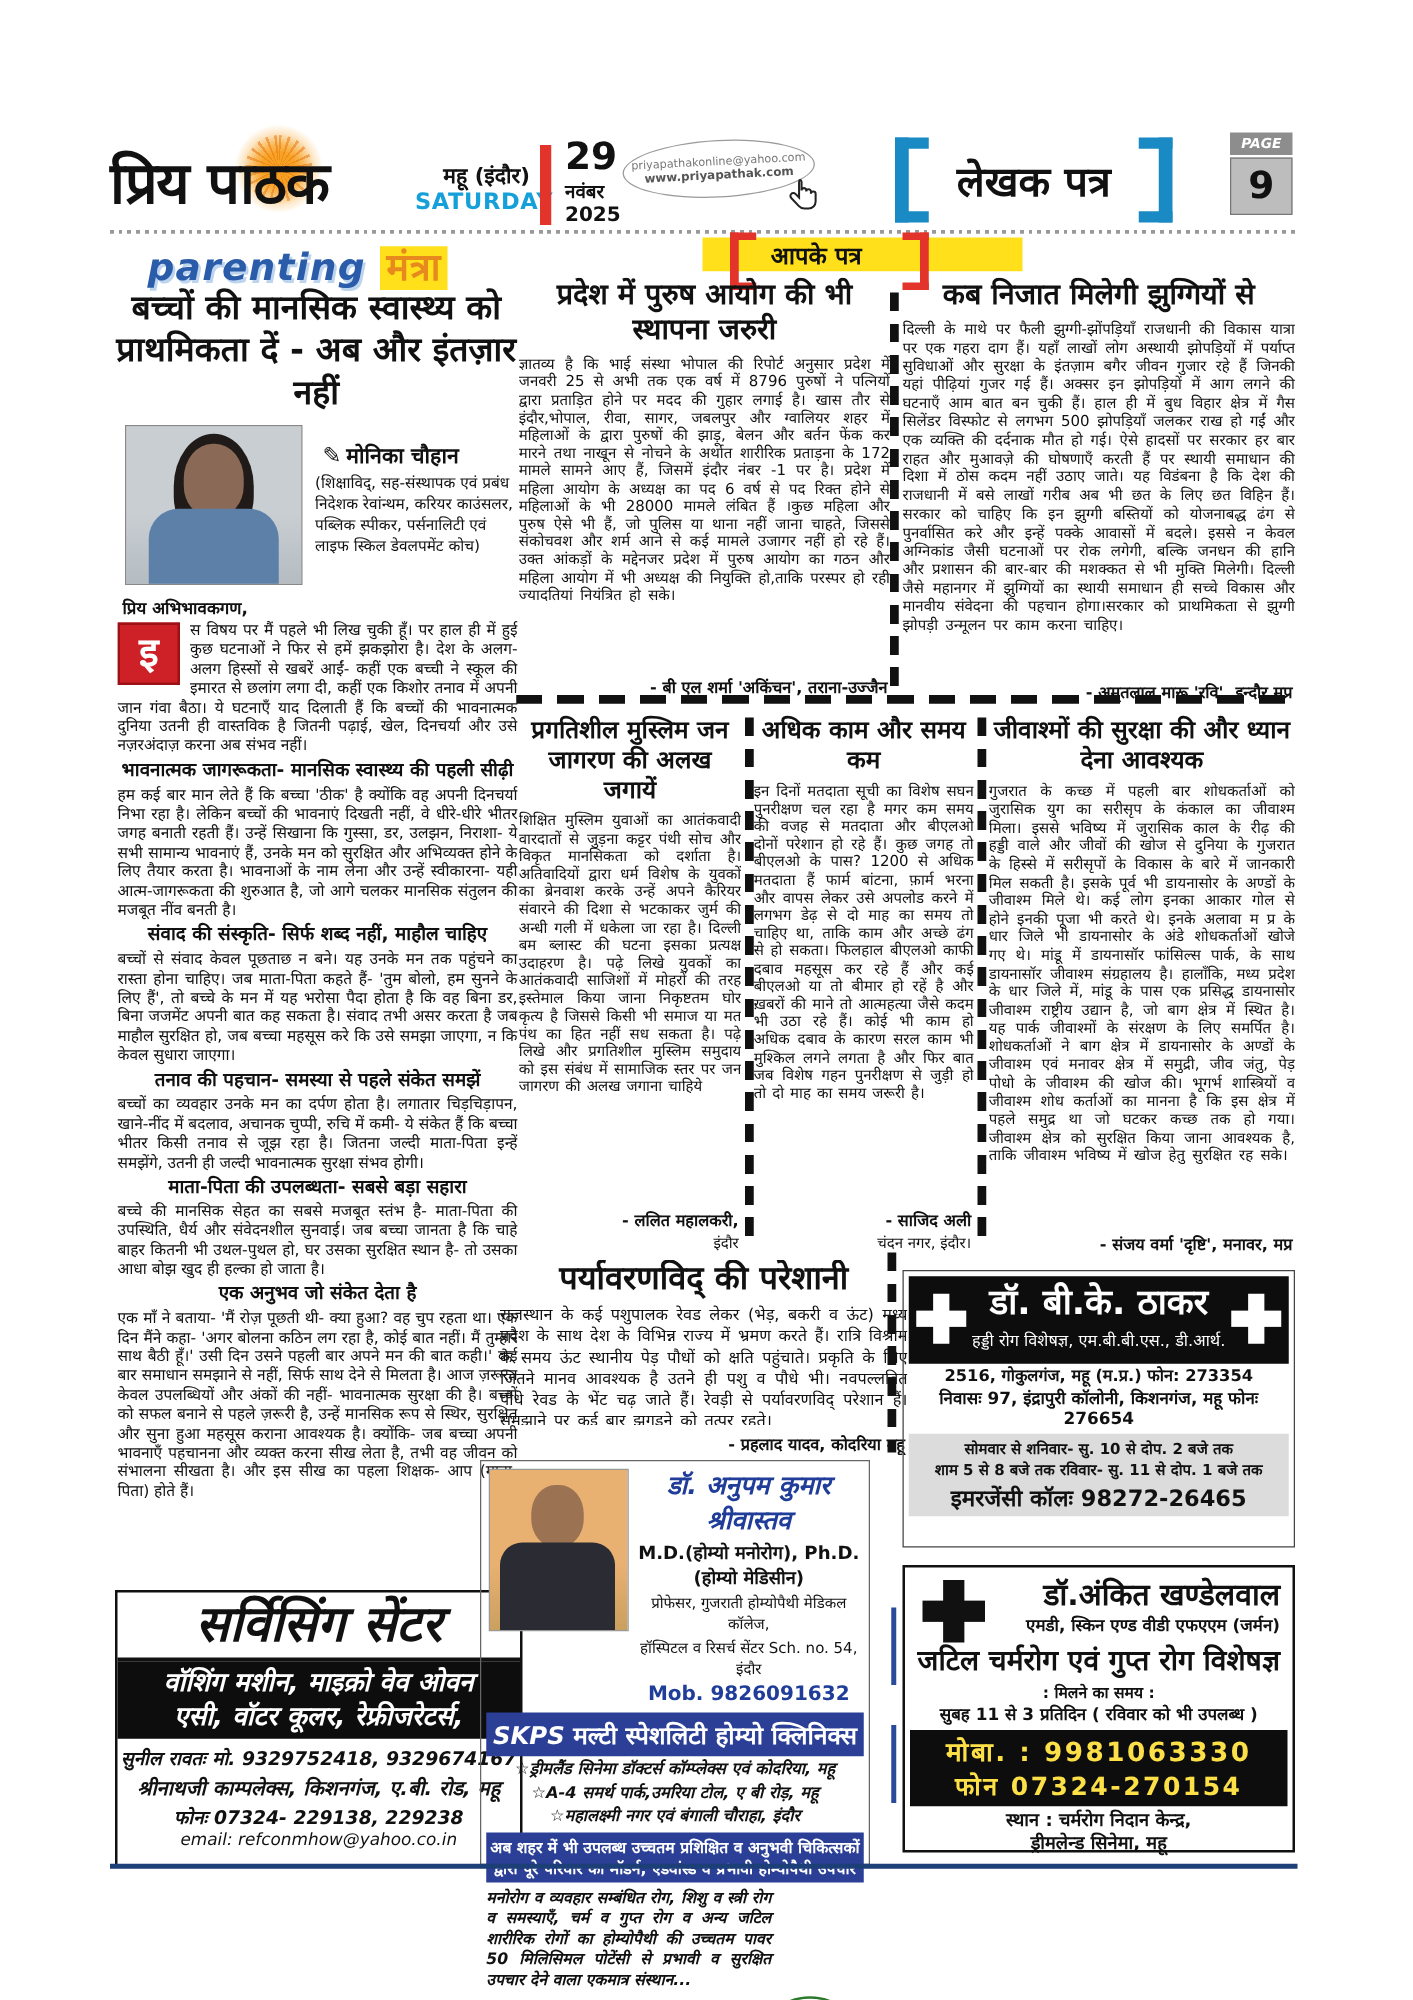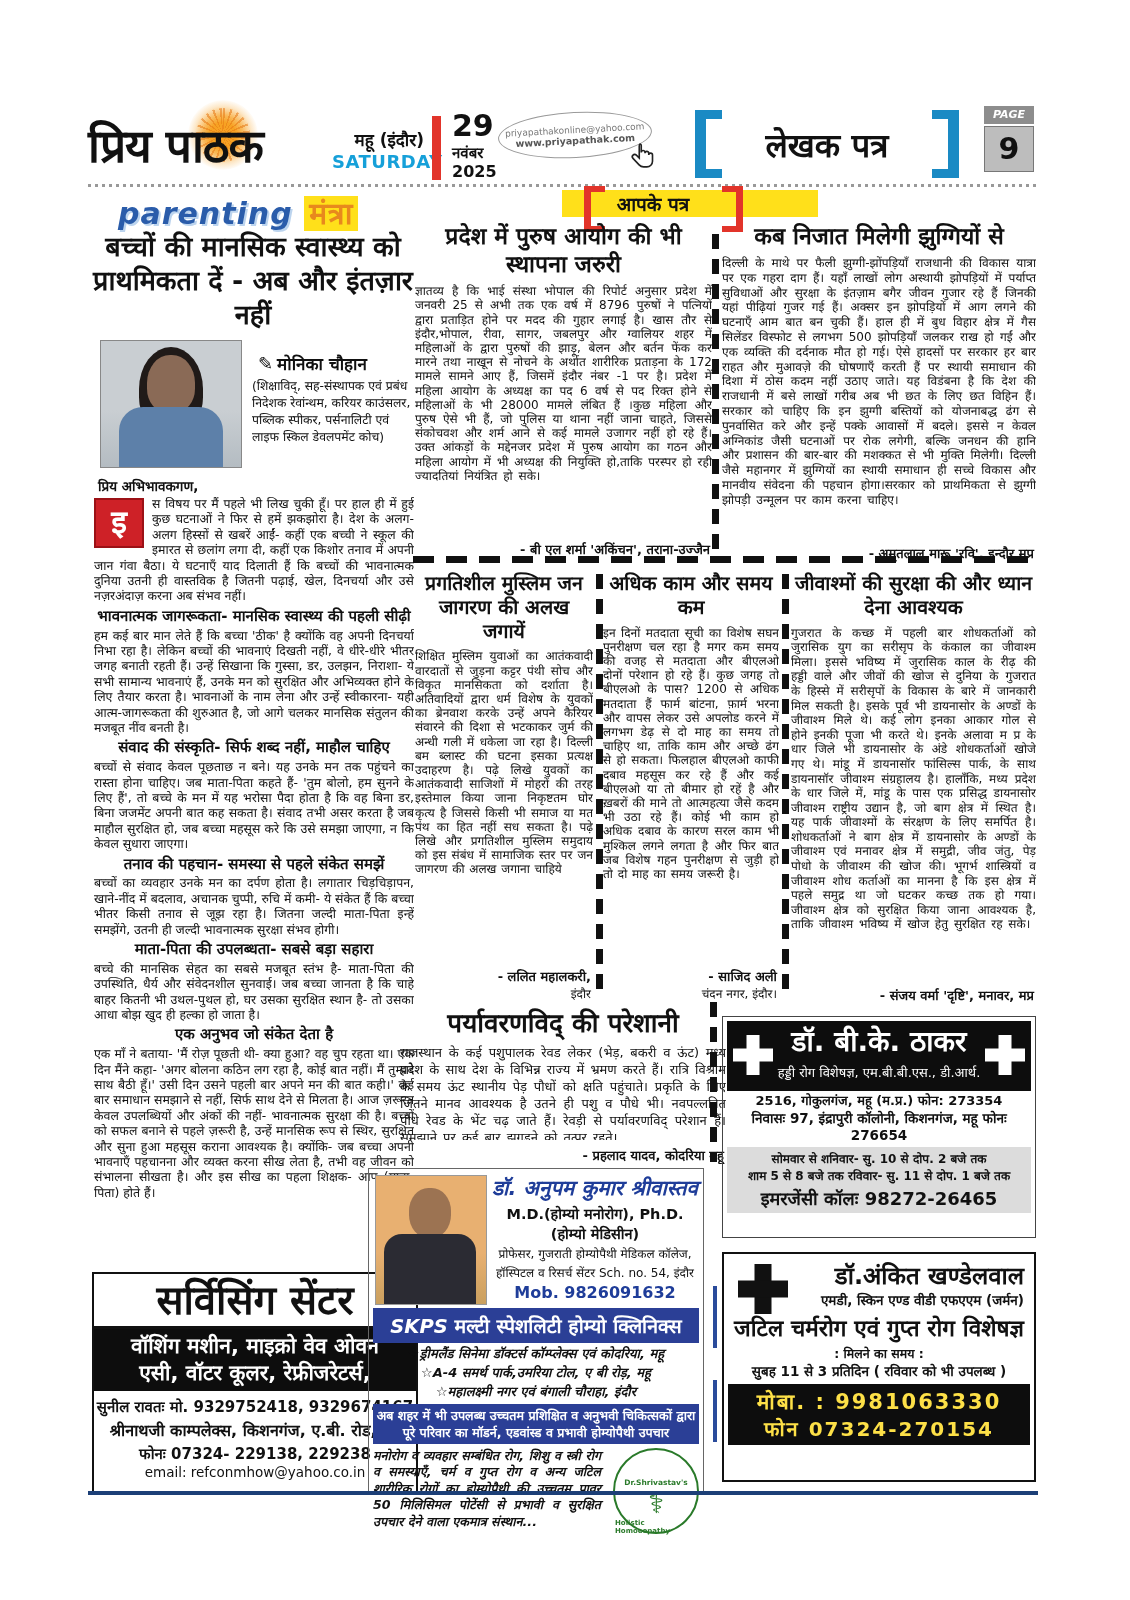--- a/index.html
+++ b/index.html
@@ -17,21 +17,21 @@
   .day{font-weight:bold;font-size:18px;color:#16a0d9;letter-spacing:.5px;}
   .redbar{left:432px;top:116px;width:9px;height:64px;background:#e2342a;}
   .dnum{left:452px;top:110px;font-size:30px;font-weight:bold;line-height:32px;}
   .dmon{left:452px;top:142px;font-size:15px;font-weight:bold;}
   .dyear{left:452px;top:162px;font-size:16px;font-weight:bold;}
   .bubble{left:498px;top:112px;width:152px;height:44px;border:1.5px solid #9a9a9a;border-radius:50%;
     transform:rotate(-3deg);display:flex;flex-direction:column;justify-content:center;align-items:center;}
   .bubble .l1{font-size:9px;color:#777;}
   .bubble .l2{font-size:9.5px;color:#555;font-weight:bold;}
   .handcur{left:628px;top:142px;width:30px;height:30px;}
-  .secwrap{left:695px;top:118px;width:264px;height:52px;display:flex;align-items:center;justify-content:space-between;gap:22px;}
+  .secwrap{left:695px;top:118px;width:264px;height:52px;display:flex;align-items:center;justify-content:center;gap:22px;}
   .brk{width:16px;height:50px;}
   .brk.l{border-left:11px solid #1a8ac4;border-top:9px solid #1a8ac4;border-bottom:9px solid #1a8ac4;}
   .brk.r{border-right:11px solid #1a8ac4;border-top:9px solid #1a8ac4;border-bottom:9px solid #1a8ac4;}
   .secttl{font-size:33px;font-weight:bold;}
   .pagebox{left:984px;top:106px;width:50px;text-align:center;}
   .pagebox .pl{background:#8d8d8d;color:#fff;font-size:11px;font-weight:bold;font-style:italic;height:18px;line-height:18px;}
   .pagebox .pn{background:#bdbdbd;border:1px solid #777;font-size:30px;font-weight:bold;height:44px;line-height:44px;margin-top:2px;}
   .dotted{left:88px;top:184px;width:950px;height:3px;
     background:repeating-linear-gradient(90deg,#999 0 3px,transparent 3px 7px);}
   
@@ -86,21 +86,21 @@
   .hdash{left:413px;top:556px;width:624px;height:7px;
     background:repeating-linear-gradient(90deg,#111 0 21px,transparent 21px 33px);}
   .vdash{width:7px;background:repeating-linear-gradient(180deg,#111 0 15px,transparent 15px 25px);}
   .vd1{left:712px;top:234px;height:322px;}
   .vd2{left:596px;top:574px;height:424px;}
   .vd3{left:782px;top:574px;height:424px;}
   .vd4{left:710px;top:1002px;height:160px;}
   .vblue{left:713px;top:1286px;width:4px;height:170px;
     background:repeating-linear-gradient(180deg,#2a4b9b 0 62px,transparent 62px 94px);}
   
-  .ad-serv{left:92px;top:1272px;width:322px;height:218px;border:2.5px solid #111;text-align:center;}
+  .ad-serv{left:92px;top:1272px;width:322px;height:218px;border:2.5px solid #111;text-align:center;font-style:italic;}
   .ad-serv .t{font-size:40px;font-weight:bold;line-height:52px;border-bottom:3px solid #111;}
   .ad-serv .band{background:#0d0d0d;color:#fff;font-weight:bold;font-size:21px;line-height:27px;padding:4px 2px;}
   .ad-serv .c1{font-size:15px;font-weight:bold;margin-top:5px;}
   .ad-serv .c2{font-size:16px;font-weight:bold;margin-top:3px;}
   .ad-serv .c3{font-size:15px;font-weight:bold;margin-top:2px;}
   .ad-serv .c4{font-size:13.5px;margin-top:1px;}
   .ad-thk{left:722px;top:1016px;width:314px;height:222px;border:1px solid #444;padding:4px;box-sizing:border-box;text-align:center;}
   .ad-thk .hdr{position:relative;background:#0d0d0d;color:#fff;height:70px;}
   .ad-thk .hdr .nm{font-size:28px;font-weight:bold;line-height:42px;}
   .ad-thk .hdr .ql{font-size:13px;}
@@ -120,21 +120,21 @@
   .crossb::after{content:"";position:absolute;top:50%;left:0;height:17px;width:100%;transform:translateY(-50%);background:#111;}
   .ad-khn .nm{font-size:24px;font-weight:bold;text-align:right;padding-right:6px;}
   .ad-khn .dg{font-size:13.5px;font-weight:bold;text-align:right;padding-right:6px;}
   .ad-khn .sp{font-size:22.5px;font-weight:bold;margin-top:3px;}
   .ad-khn .tl{font-size:12.5px;font-weight:bold;margin-top:2px;}
   .ad-khn .tm{font-size:13.5px;font-weight:bold;}
   .ad-khn .band{background:#0d0d0d;color:#fde047;margin-top:4px;padding:3px 0;}
   .ad-khn .mb{font-size:21px;font-weight:bold;letter-spacing:2px;}
   .ad-khn .ph{font-size:20px;font-weight:bold;letter-spacing:2px;}
   .ad-khn .lc{font-size:14.5px;font-weight:bold;margin-top:3px;line-height:1.25;}
-  .ad-skp{left:368px;top:1168px;width:336px;height:324px;border:1px solid #666;padding:4px;box-sizing:border-box;}
+  .ad-skp{left:384px;top:1168px;width:312px;height:324px;border:1px solid #666;padding:4px;box-sizing:border-box;}
   .dphoto{position:absolute;left:6px;top:6px;width:110px;height:128px;border:1px solid #999;
     background:linear-gradient(180deg,#e8b071 0 60%,#caa05f 100%);overflow:hidden;}
   .dphoto .head{position:absolute;left:33px;top:12px;width:42px;height:50px;border-radius:46%;background:#9c7352;}
   .dphoto .suit{position:absolute;left:8px;top:58px;width:92px;height:70px;border-radius:18px 18px 0 0;background:#2b2b33;}
   .skp-head{margin-left:118px;text-align:center;}
   .skp-head .nm{color:#1f3d99;font-size:20.5px;font-weight:bold;font-style:italic;}
   .skp-head .dg{font-size:14.5px;font-weight:bold;margin-top:2px;}
   .skp-head .r1,.skp-head .r2{font-size:12px;margin-top:2px;}
   .skp-head .mb{color:#1f3d99;font-size:16px;font-weight:bold;margin-top:2px;}
   .skp-band1{margin-top:6px;background:#2b3f96;color:#fff;text-align:center;font-size:19.5px;
@@ -337,16 +337,20 @@
     <div class="crossb"></div>
     <div class="nm">डॉ.अंकित खण्डेलवाल</div>
     <div class="dg">एमडी, स्किन एण्ड वीडी एफएएम (जर्मन)</div>
     <div class="sp">जटिल चर्मरोग एवं गुप्त रोग विशेषज्ञ</div>
     <div class="tl">: मिलने का समय :</div>
     <div class="tm">सुबह 11 से 3  प्रतिदिन ( रविवार को भी उपलब्ध )</div>
     <div class="band">
       <div class="mb">मोबा. : 9981063330</div>
       <div class="ph">फोन 07324-270154</div>
     </div>
+    <div class="lc">
+      <div>स्थान : चर्मरोग निदान केन्द्र,</div>
+      <div>ड्रीमलेन्ड सिनेमा, महू</div>
+    </div>
   </div>
 
   <div class="abs botline"></div>
 </div>
 
 </body></html>

